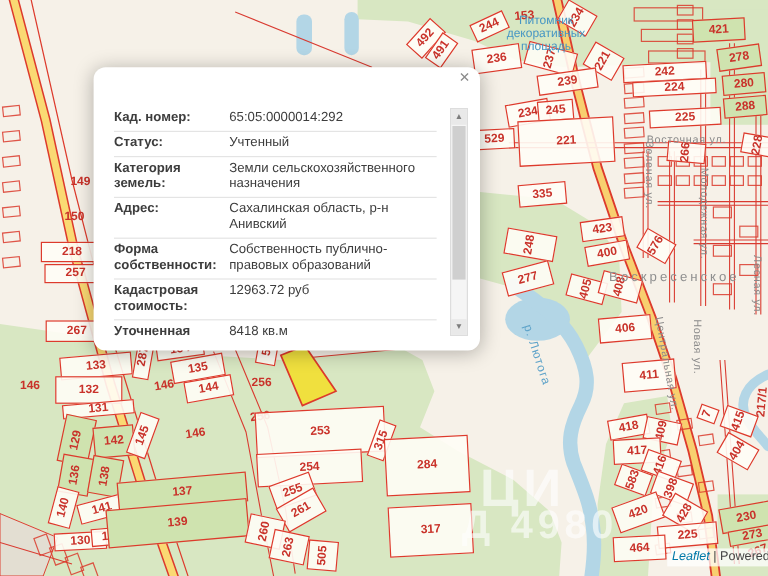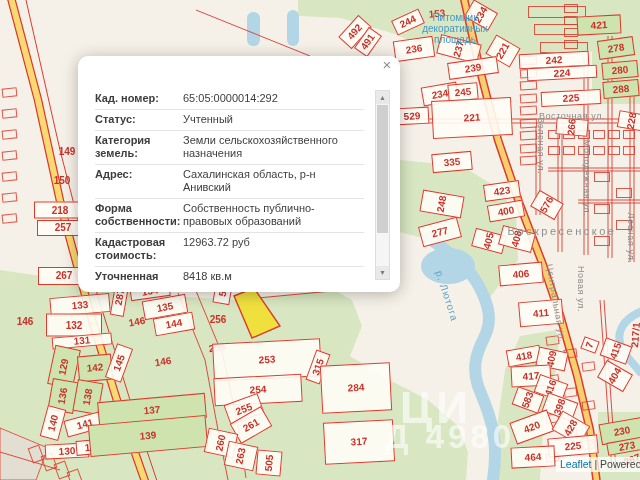--- a/index.html
+++ b/index.html
@@ -22,34 +22,34 @@
   
   .wm{position:absolute;z-index:4;color:rgba(255,255,255,.6);font-weight:bold;white-space:nowrap;}
   
   #popup{position:absolute;left:78px;top:56px;width:322px;height:236px;background:#fff;
          border-radius:10px;box-shadow:0 2px 16px rgba(0,0,0,.28);z-index:5;}
   #popup-close{position:absolute;right:5px;top:1px;width:16px;height:16px;color:#8c8c8c;
          font-size:15px;line-height:16px;text-align:center;cursor:pointer;}
   #popup-title{margin-top:11px;text-align:center;font-size:13px;font-weight:bold;color:#333;}
   #ptable{position:absolute;left:17px;top:33px;right:36px;bottom:10px;overflow:hidden;}
   .prow{display:flex;border-bottom:1px solid #e4e4e4;padding:3px 0 4px 0;font-size:11px;color:#3d3d3d;}
-  .prow .lab{width:88px;flex:none;font-weight:bold;padding-right:6px;line-height:13px;}
+  .prow .lab{width:96px;flex:none;font-weight:bold;padding-right:6px;line-height:13px;}
   .prow .val{flex:1;line-height:13px;}
   
   #pscroll{position:absolute;right:10px;top:34px;bottom:12px;width:15px;background:#f5f5f5;
            border:1px solid #ddd;z-index:6;}
   .sarrow{position:absolute;left:0;width:13px;height:13px;background:#e9e9e9;color:#7c7c7c;
           font-size:7px;line-height:13px;text-align:center;cursor:pointer;}
   #sup{top:0;} #sdown{bottom:0;}
   #sthumb{position:absolute;left:1px;top:14px;width:11px;height:68%;background:#cfcfcf;cursor:pointer;}
   
   #attrib{position:absolute;left:556px;top:457px;width:84px;height:15px;z-index:4;
           background:rgba(255,255,255,.75);font-size:10.5px;line-height:15px;
           padding-left:4px;white-space:nowrap;overflow:hidden;color:#444;}
-  #attrib .lf{color:#0078a8;}
+  #attrib .lf{color:#0078a8;font-style:italic;}
 </style>
 </head>
 <body>
 
 <div id="stage">
 
   <svg id="basemap" width="640" height="480" viewBox="0 0 640 480">
     <rect x="0" y="0" width="640" height="480" fill="#f6f1e8"></rect>
 
     <g fill="#d8e7c2" stroke="none">

